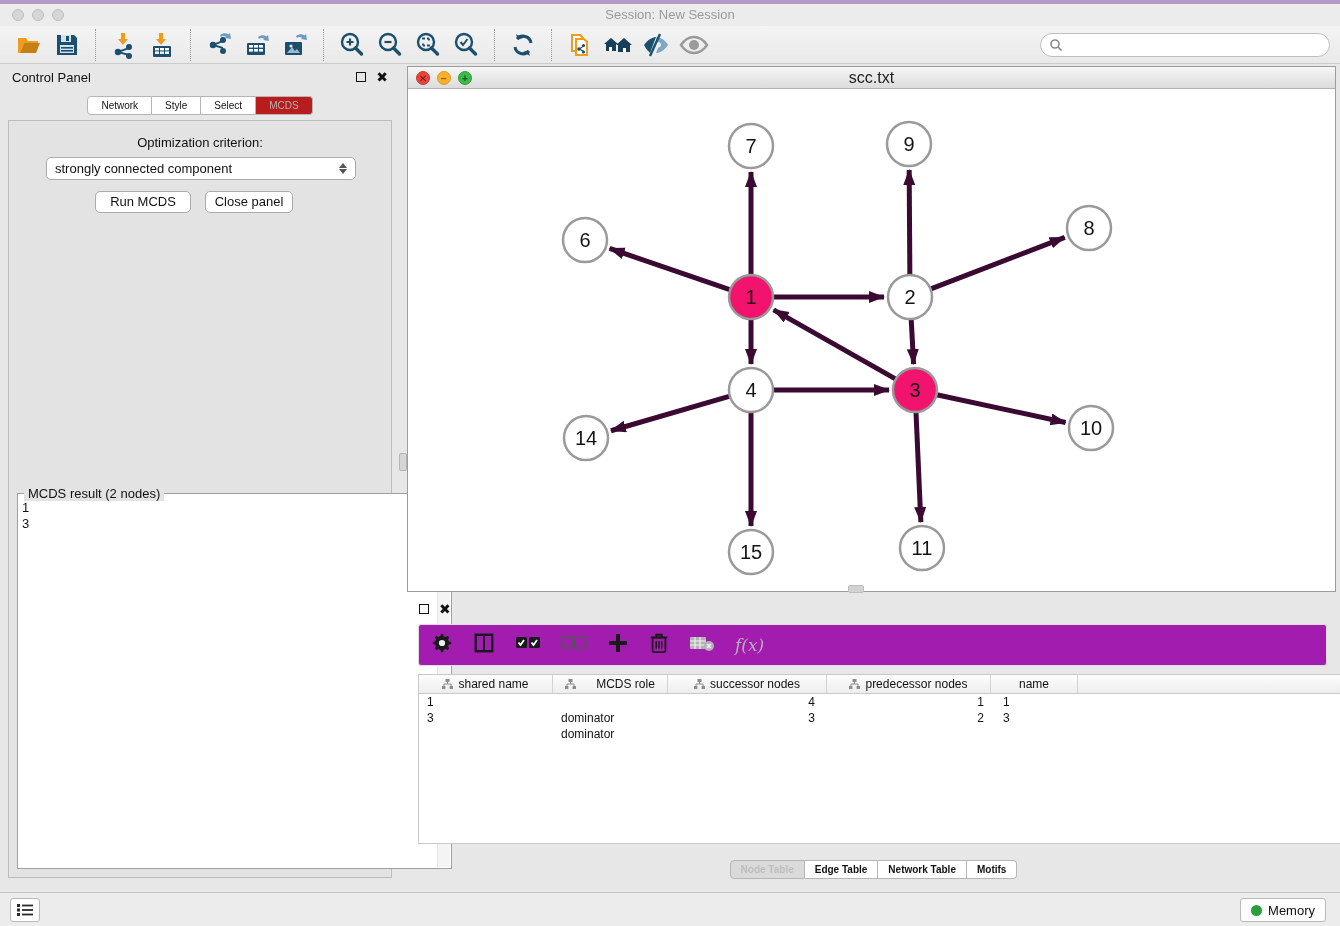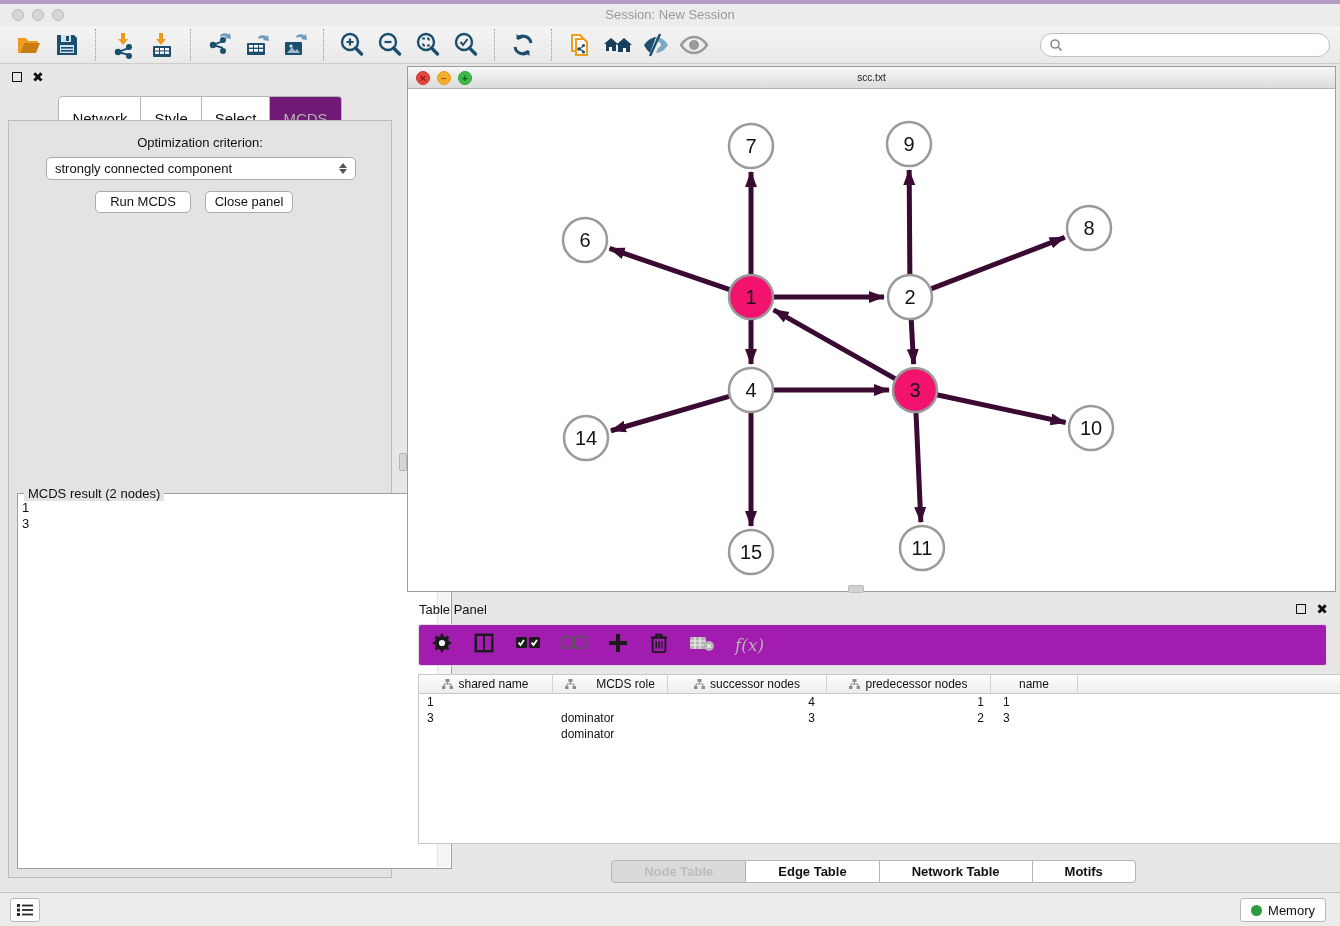--- a/index.html
+++ b/index.html
@@ -16,60 +16,60 @@
   .tb-ico { width:30px; height:30px; display:flex; align-items:center; justify-content:center; margin:0 4px; }
   #search-wrap { margin-left:auto; width:290px; height:24px; background:#fff; border:1px solid #bfbfbf; border-radius:13px; display:flex; align-items:center; padding-left:8px; }
   #search-wrap input { border:none; outline:none; flex:1; height:20px; font-size:13px; background:transparent; }
   
   #control-panel { left:0; top:64px; width:400px; height:826px; }
   .panel-head { height:26px; display:flex; align-items:center; padding:0 12px; font-size:13px; }
   .panel-head .ttl { flex:1; }
   .wm-float { width:10px; height:10px; border:1.5px solid #111; margin-right:10px; }
   .wm-close { font-size:14px; font-weight:bold; line-height:10px; }
   #cp-tabs { left:0; top:32px; width:400px; display:flex; justify-content:center; }
-  .tabbtn { border:1px solid #b5b5b5; border-left-width:0; background:#fff; font-size:15px; padding:13px 13px; color:#111; }
+  .tabbtn { border:1px solid #b5b5b5; border-left-width:0; background:#fff; font-size:10px; padding:3px 13px; color:#111; }
   .tabbtn:first-child { border-left-width:1px; border-radius:4px 0 0 4px; }
   .tabbtn:last-child { border-radius:0 4px 4px 0; }
-  .tabbtn.sel { background:#701a75; color:#b2b2b2; }
+  .tabbtn.sel { background:#b91c1c; color:#b2b2b2; }
   #cp-inner { left:8px; top:56px; width:384px; height:758px; background:#e3e3e3; border:1px solid #bdbdbd; }
   #opt-label { left:0; top:14px; width:100%; text-align:center; font-size:13px; }
   #opt-select { left:37px; top:36px; width:310px; height:23px; background:#fff; border:1px solid #ababab; border-radius:5px; font-size:13px; display:flex; align-items:center; padding:0 8px; }
   #opt-select .chev { margin-left:auto; display:flex; flex-direction:column; gap:1px; align-items:center; }
   #opt-select .chev i { width:0; height:0; border-left:4px solid transparent; border-right:4px solid transparent; }
   #opt-select .chev i.up { border-bottom:5px solid #555; }
   #opt-select .chev i.dn { border-top:5px solid #555; }
   .cp-btn { top:70px; height:22px; background:#fff; border:1px solid #ababab; border-radius:5px; font-size:13px; text-align:center; line-height:20px; }
   #mcds-box { left:8px; top:372px; width:435px; height:376px; background:#fff; border:1px solid #9f9f9f; }
   #mcds-legend { left:6px; top:-8px; background:#e3e3e3; padding:0 4px; font-size:13px; white-space:nowrap; }
   #mcds-lines { left:4px; top:6px; font-size:13px; line-height:16px; }
   #mcds-scroll { right:1px; top:1px; width:13px; height:372px; background:#f4f4f4; border-left:1px solid #e4e4e4; }
   #split-grip { left:399px; top:453px; width:8px; height:18px; background:#d6d6d6; border:1px solid #b5b5b5; border-radius:2px; }
   
   #net-window { left:407px; top:66px; width:929px; height:526px; border:1px solid #9c9c9c; background:#fff; }
   #net-titlebar { left:0; top:0; width:100%; height:22px; background:linear-gradient(#f6f6f6,#dcdcdc); border-bottom:1px solid #b3b3b3; }
-  #net-titlebar .title { width:100%; text-align:center; font-size:10px; line-height:21px; color:#222; }
+  #net-titlebar .title { width:100%; text-align:center; font-size:16px; line-height:21px; color:#222; }
   .tl { top:4px; width:14px; height:14px; border-radius:50%; font-size:10px; font-weight:bold; text-align:center; line-height:13px; }
   #tl-close { left:8px;  background:#e6453f; border:1px solid #c93a34; color:#7c120d; }
   #tl-min  { left:29px; background:#f6b02c; border:1px solid #dd9c22; color:#895910; }
   #tl-max  { left:50px; background:#3db849; border:1px solid #2ea23a; color:#0d5c17; }
   #net-canvas { left:0; top:22px; width:927px; height:502px; background:#fff; }
   #canvas-grip { left:848px; top:585px; width:16px; height:8px; background:#d2d2d2; border:1px solid #bdbdbd; border-radius:2px; }
   
   #table-panel { left:407px; top:596px; width:933px; height:292px; }
   #tp-toolbar { left:11px; top:28px; width:909px; height:42px; background:#a21caf; border:1px solid #ddd; border-radius:3px; display:flex; align-items:center; padding:0 12px; gap:20px; }
   .fx { font-family:"DejaVu Serif",serif; font-style:italic; font-size:17px; color:#b3b3b3; }
   #tp-table { left:11px; top:78px; width:1019px; height:170px; background:#fff; border:1px solid #c9c9c9; }
   #tp-header { display:flex; height:19px; border-bottom:1px solid #c9c9c9; background:linear-gradient(#fdfdfd,#ededed); }
   .th { display:flex; align-items:center; justify-content:center; gap:5px; font-size:12px; border-right:1px solid #d2d2d2; color:#111; }
   .trow { display:flex; height:16px; font-size:12px; align-items:center; }
   .td { overflow:hidden; white-space:nowrap; }
   .c0{width:134px;} .c1{width:115px;gap:20px;} .c2{width:159px;} .c3{width:164px;} .c4{width:87px;} .cR{flex:1; border-right:none;}
   .td.c0{padding-left:8px;} .td.c1{padding-left:8px;margin-top:32px;} .td.c2{text-align:right;padding-right:12px;} .td.c3{text-align:right;padding-right:7px;} .td.c4{padding-left:12px;}
   #tp-tabs { left:0; top:264px; width:933px; display:flex; justify-content:center; }
-  .tabbtn2 { border:1px solid #b5b5b5; border-left-width:0; background:#fff; font-size:13px; font-weight:600; padding:3px 32px; color:#111; }
+  .tabbtn2 { border:1px solid #b5b5b5; border-left-width:0; background:#fff; font-size:10px; font-weight:600; padding:3px 10px; color:#111; }
   .tabbtn2:first-child { border-left-width:1px; border-radius:4px 0 0 4px; }
   .tabbtn2:last-child { border-radius:0 4px 4px 0; }
   .tabbtn2.sel { background:#dadada; color:#bdbdbd; }
   
   #status-bar { left:0; top:892px; width:1340px; height:34px; background:#ececec; border-top:1px solid #c6c6c6; }
   #status-list-btn { left:10px; top:5px; width:30px; height:24px; background:#fff; border:1px solid #b9b9b9; border-radius:3px; display:flex; align-items:center; justify-content:center; }
   #memory-btn { right:14px; top:5px; height:24px; background:#fdfdfd; border:1px solid #b9b9b9; border-radius:3px; display:flex; align-items:center; gap:6px; padding:0 10px; font-size:13px; }
   #memory-btn .dot { width:11px; height:11px; border-radius:50%; background:#2a9d3e; }
   .hdr-ico { flex:0 0 auto; }
 </style>
@@ -247,20 +247,21 @@
     <svg width="14" height="14" viewBox="0 0 14 14">
         <circle cx="6" cy="6" r="4" fill="none" stroke="#8b8b8b" stroke-width="1.6"></circle>
         <path d="M9 9l3.6 3.6" stroke="#8b8b8b" stroke-width="1.6"></path>
       </svg>
     <input type="text" value="" style="">
   </div>
 </div>
 
 <div class="abs" id="control-panel">
   <div class="panel-head">
+    <span class="ttl">Control Panel</span>
     <span class="wm-float"></span>
     <span class="wm-close">✖</span>
   </div>
   <div class="abs" id="cp-tabs">
     <button class="tabbtn">Network</button>
     <button class="tabbtn">Style</button>
     <button class="tabbtn">Select</button>
     <button class="tabbtn sel">MCDS</button>
   </div>
   <div class="abs" id="cp-inner">
@@ -359,21 +360,20 @@
       <g>
         <circle cx="514" cy="459" r="22" fill="#ffffff" stroke="#9a9a9a" stroke-width="2.5"></circle>
         <text x="514" y="466" text-anchor="middle" font-size="20" fill="#141414" font-family="&quot;Liberation Sans&quot;, sans-serif">11</text>
       </g>
     </svg>
 </div>
 <div class="abs" id="canvas-grip"></div>
 
 <div class="abs" id="table-panel">
   <div class="panel-head">
-    <span class="ttl">Table Panel</span>
     <span class="wm-float"></span>
     <span class="wm-close">✖</span>
   </div>
   <div class="abs" id="tp-toolbar">
     <span><svg width="22" height="22" viewBox="0 0 24 24">
           <path fill="#1a1a1a" d="M10.8 2h2.4l.5 2.5c.8.2 1.5.5 2.1.9l2.3-1.2 1.7 1.7-1.2 2.3c.4.6.7 1.3.9 2.1L22 10.8v2.4l-2.5.5c-.2.8-.5 1.5-.9 2.1l1.2 2.3-1.7 1.7-2.3-1.2c-.6.4-1.3.7-2.1.9L13.2 22h-2.4l-.5-2.5c-.8-.2-1.5-.5-2.1-.9l-2.3 1.2-1.7-1.7 1.2-2.3c-.4-.6-.7-1.3-.9-2.1L2 13.2v-2.4l2.5-.5c.2-.8.5-1.5.9-2.1L4.2 5.9l1.7-1.7 2.3 1.2c.6-.4 1.3-.7 2.1-.9L10.8 2z"></path>
           <circle cx="12" cy="12" r="3.4" fill="#efefef"></circle>
         </svg></span>
     <span><svg width="22" height="22" viewBox="0 0 24 24">
           <rect x="3" y="3" width="18" height="18" fill="none" stroke="#1a1a1a" stroke-width="2.6"></rect>

